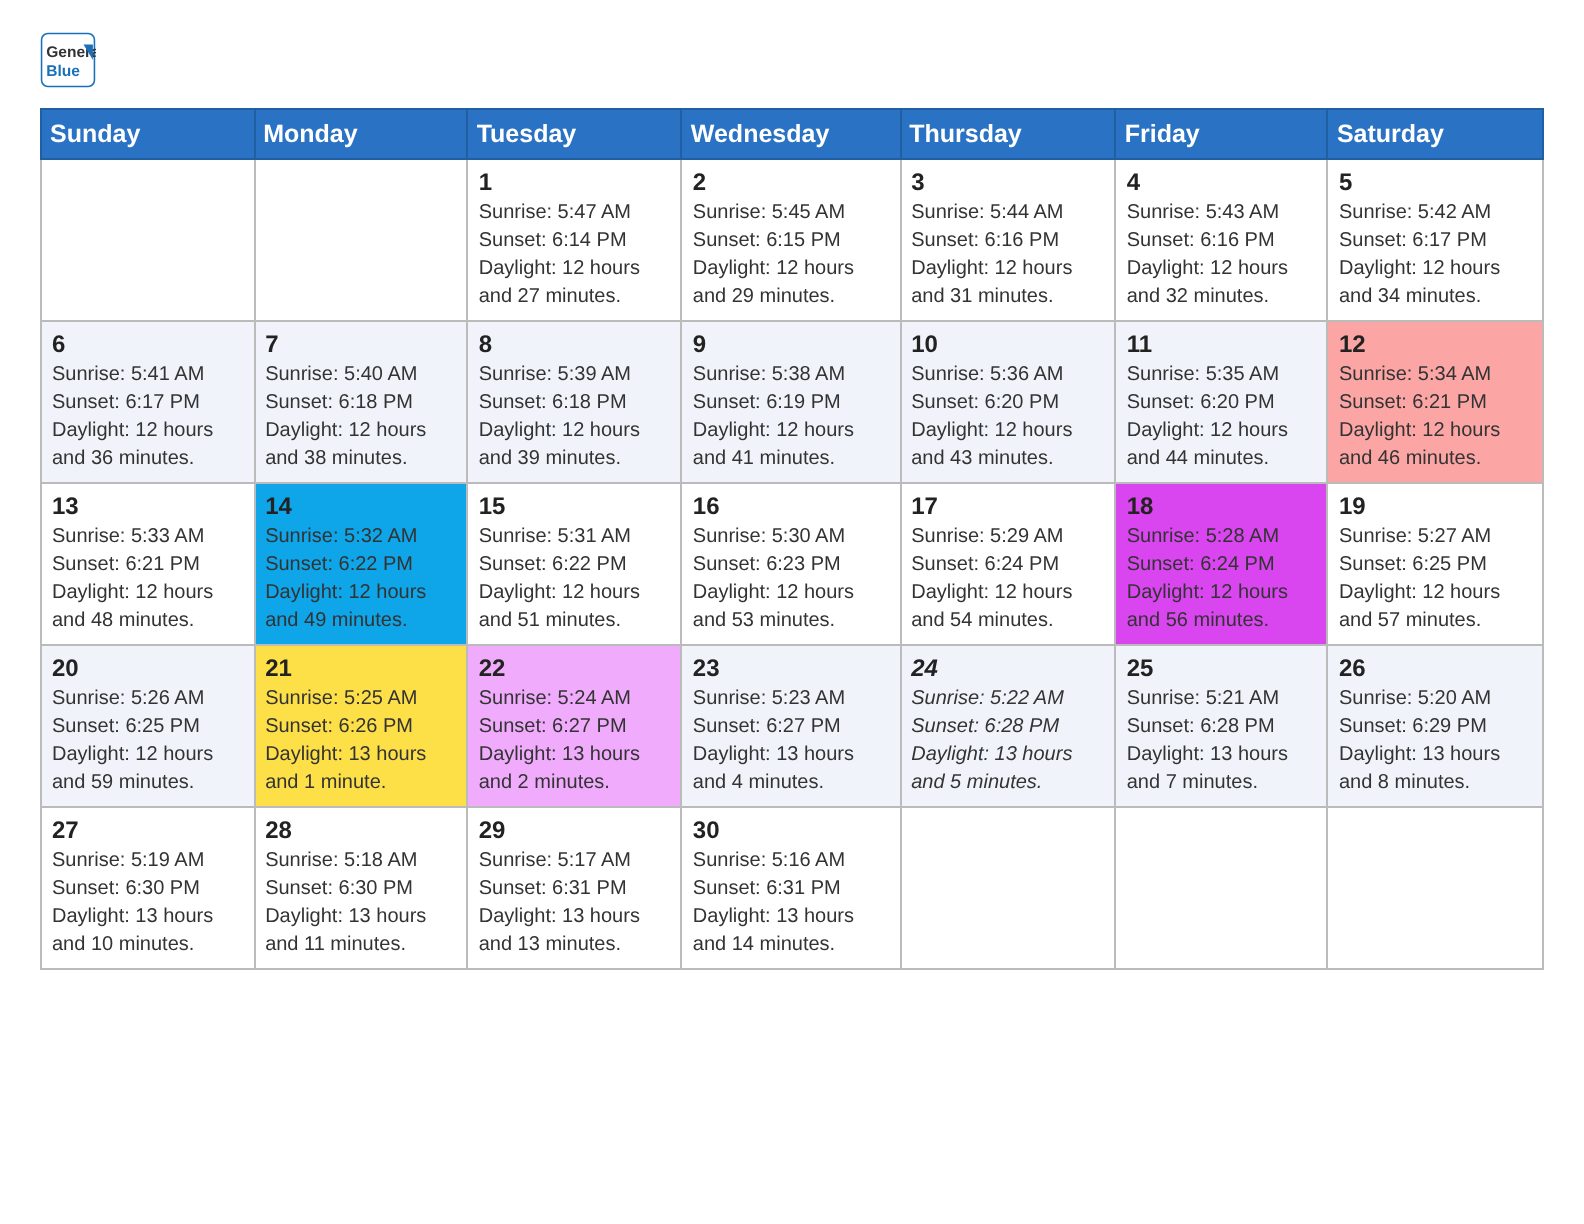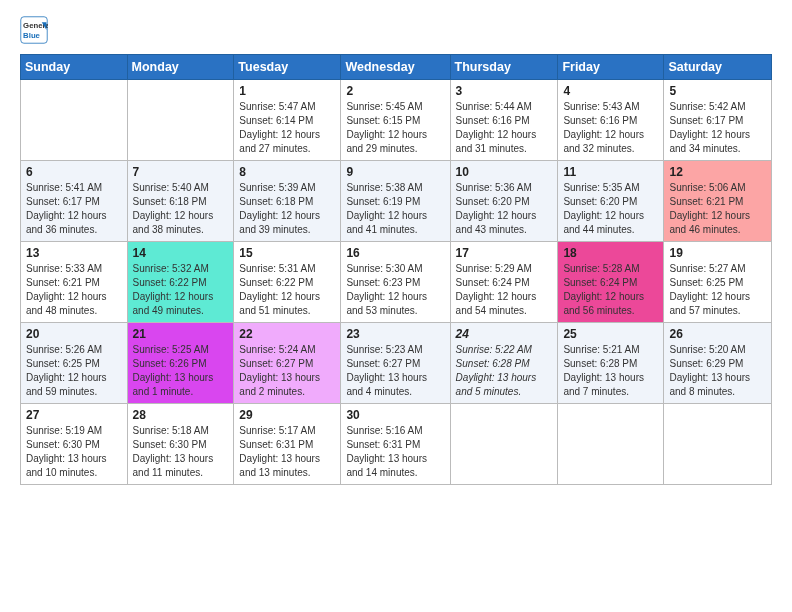--- a/index.html
+++ b/index.html
@@ -196,33 +196,33 @@
 Daylight: 12 hours and 43 minutes.</div>
           </td>
           <td style="background: rgb(240, 244, 250);">
             <span class="day-num">11</span>
             <div class="day-info">Sunrise: 5:35 AM
 Sunset: 6:20 PM
 Daylight: 12 hours and 44 minutes.</div>
           </td>
           <td style="background: #fca5a5;">
             <span class="day-num">12</span>
-            <div class="day-info">Sunrise: 5:06 AM
+            <div class="day-info">Sunrise: 5:34 AM
 Sunset: 6:21 PM
 Daylight: 12 hours and 46 minutes.</div>
           </td>
         </tr>
         <tr>
           <td style="background: rgb(255, 255, 255);">
             <span class="day-num">13</span>
             <div class="day-info">Sunrise: 5:33 AM
 Sunset: 6:21 PM
 Daylight: 12 hours and 48 minutes.</div>
           </td>
-          <td style="background: #5eead4;">
+          <td style="background: #0ea5e9;">
             <span class="day-num">14</span>
             <div class="day-info">Sunrise: 5:32 AM
 Sunset: 6:22 PM
 Daylight: 12 hours and 49 minutes.</div>
           </td>
           <td style="background: rgb(255, 255, 255);">
             <span class="day-num">15</span>
             <div class="day-info">Sunrise: 5:31 AM
 Sunset: 6:22 PM
 Daylight: 12 hours and 51 minutes.</div>
@@ -232,41 +232,41 @@
             <div class="day-info">Sunrise: 5:30 AM
 Sunset: 6:23 PM
 Daylight: 12 hours and 53 minutes.</div>
           </td>
           <td style="background: rgb(255, 255, 255);">
             <span class="day-num">17</span>
             <div class="day-info">Sunrise: 5:29 AM
 Sunset: 6:24 PM
 Daylight: 12 hours and 54 minutes.</div>
           </td>
-          <td style="background: #ec4899;">
+          <td style="background: #d946ef;">
             <span class="day-num">18</span>
             <div class="day-info">Sunrise: 5:28 AM
 Sunset: 6:24 PM
 Daylight: 12 hours and 56 minutes.</div>
           </td>
           <td style="background: rgb(255, 255, 255);">
             <span class="day-num">19</span>
             <div class="day-info">Sunrise: 5:27 AM
 Sunset: 6:25 PM
 Daylight: 12 hours and 57 minutes.</div>
           </td>
         </tr>
         <tr>
           <td style="background: rgb(240, 244, 250);">
             <span class="day-num">20</span>
             <div class="day-info">Sunrise: 5:26 AM
 Sunset: 6:25 PM
 Daylight: 12 hours and 59 minutes.</div>
           </td>
-          <td style="background: #d946ef; margin-top: 20px;">
+          <td style="background: #fde047; margin-top: 20px;">
             <span class="day-num">21</span>
             <div class="day-info">Sunrise: 5:25 AM
 Sunset: 6:26 PM
 Daylight: 13 hours and 1 minute.</div>
           </td>
           <td style="background: #f0abfc;">
             <span class="day-num">22</span>
             <div class="day-info">Sunrise: 5:24 AM
 Sunset: 6:27 PM
 Daylight: 13 hours and 2 minutes.</div>

